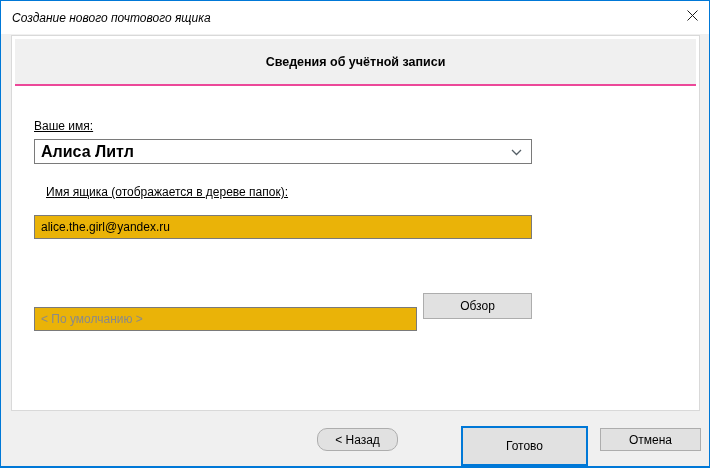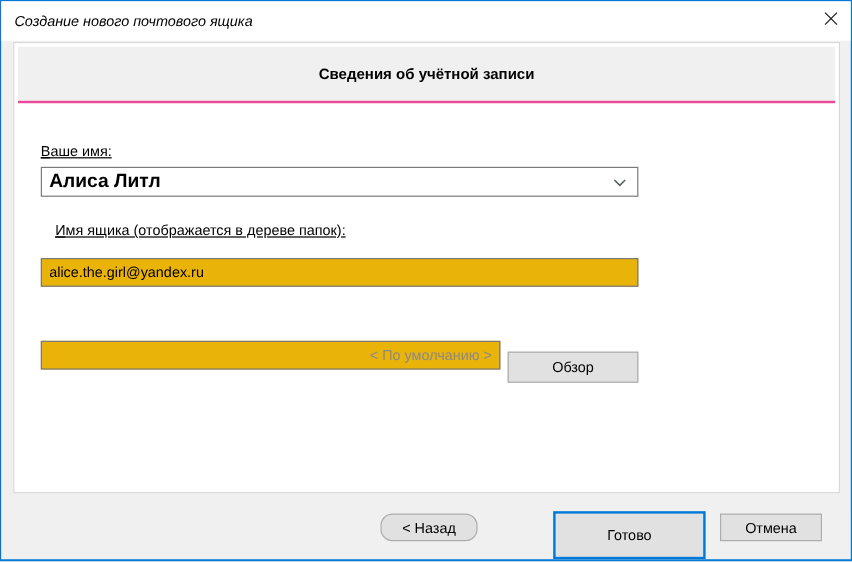--- a/index.html
+++ b/index.html
@@ -61,35 +61,35 @@
 
   
   .txt {
     position: absolute; height: 24px;
     background: #eab308; border: 1px solid #7a7a7a;
     font-family: "Liberation Sans", "DejaVu Sans", sans-serif;
     font-size: 12px; padding: 0 6px; color: #000; outline: none;
   }
   .txt::placeholder { color: #8a8a8a; opacity: 1; }
   #mailbox-input { left: 33px; top: 214px; width: 498px; }
-  #homedir-input { left: 33px; top: 283px; width: 383px; text-align: right; }
+  #homedir-input { left: 33px; top: 306px; width: 383px; }
 
   
   .btn {
     position: absolute;
     background: #e1e1e1; border: 1px solid #adadad;
     font-family: "Liberation Sans", "DejaVu Sans", sans-serif;
     font-size: 12px; color: #000;
     display: flex; align-items: center; justify-content: center;
     cursor: default;
   }
   #browse-btn { left: 422px; top: 292px; width: 109px; height: 26px; }
   #back-btn   { left: 316px; top: 427px; width: 81px;  height: 23px; border-radius: 10px; }
   #finish-btn { left: 460px; top: 425px; width: 127px; height: 40px; border: 2px solid #0078d7; }
-  #cancel-btn { left: 599px; top: 427px; width: 85px;  height: 23px; }
+  #cancel-btn { left: 599px; top: 427px; width: 101px;  height: 23px; }
 </style>
 </head>
 <body>
 
 <div class="window">
 
   <div class="titlebar">
     <span class="title">Создание нового почтового ящика</span>
   </div>
   <div class="close-btn">

